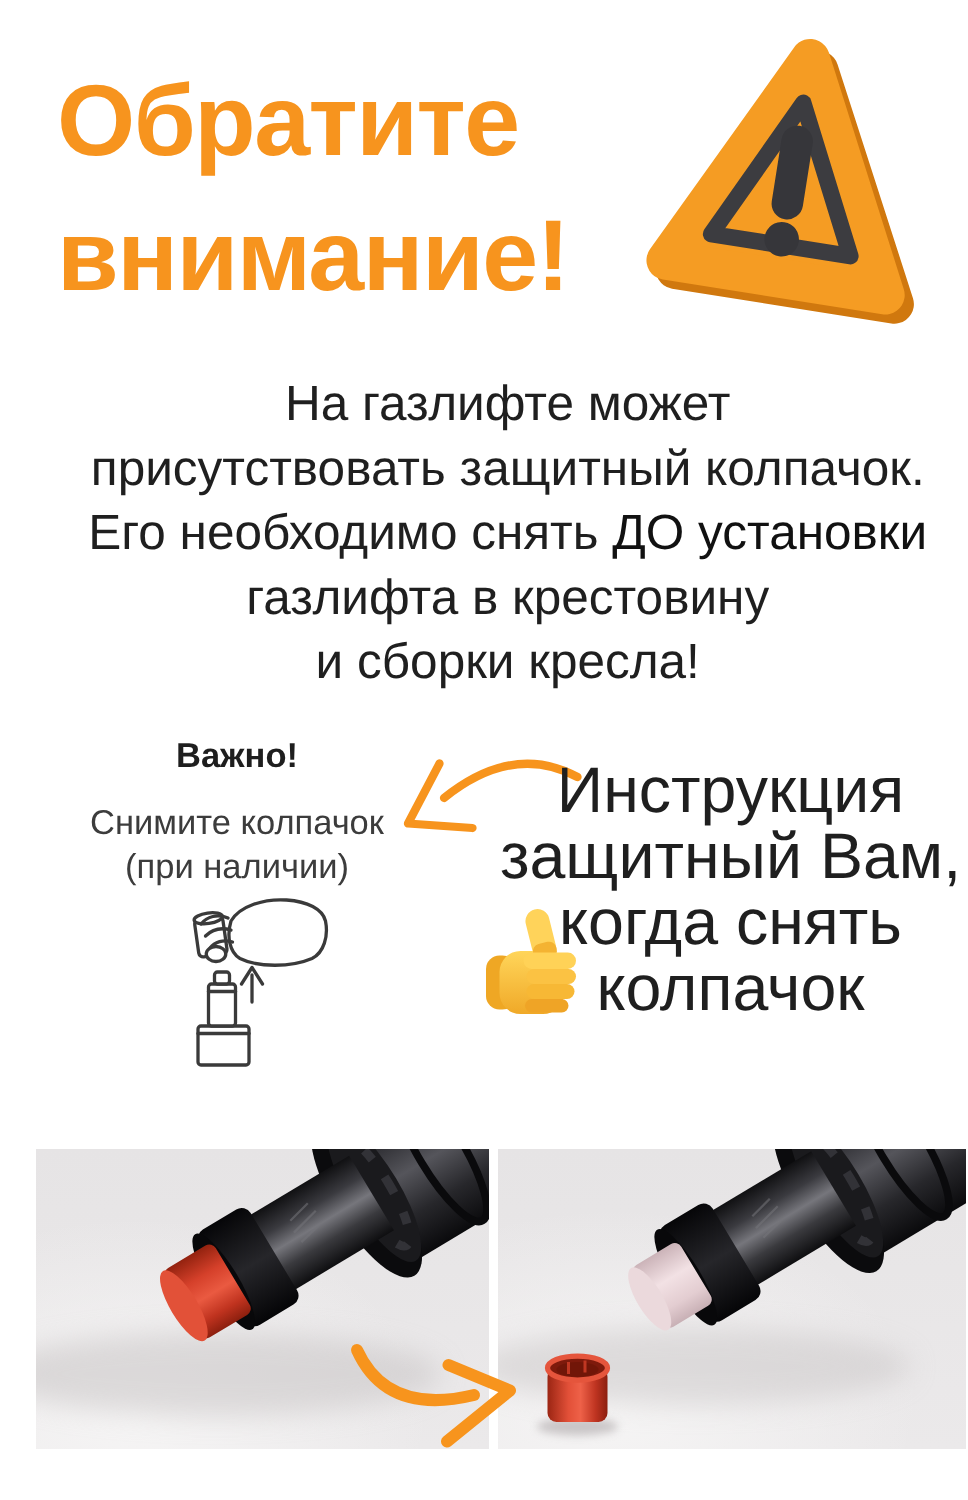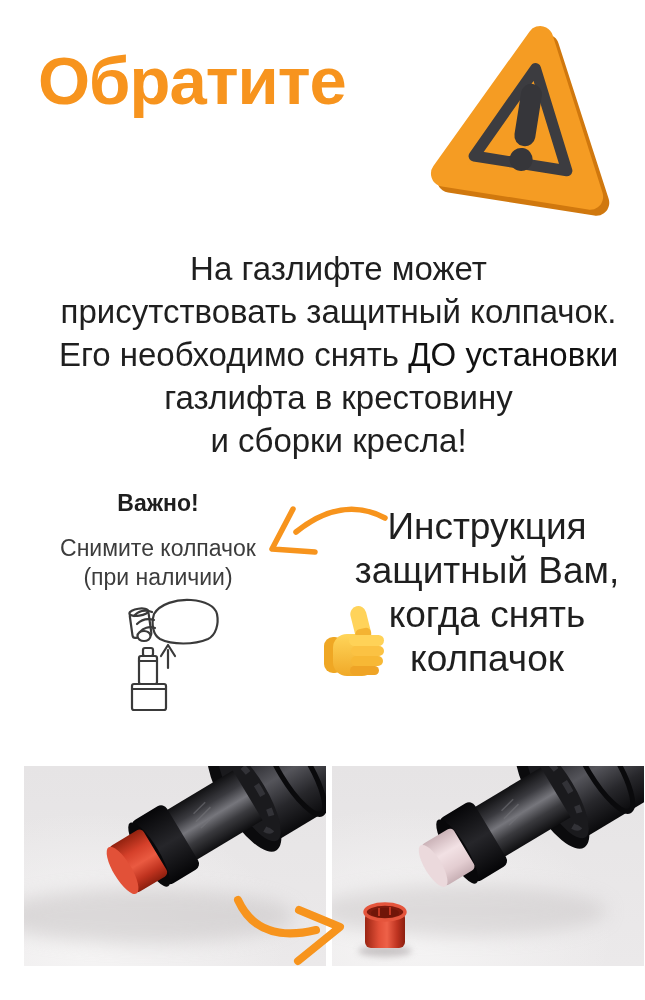--- a/index.html
+++ b/index.html
@@ -24,36 +24,37 @@
   .important{
     position:absolute;left:28px;top:489px;width:260px;
     text-align:center;font-size:23px;line-height:29px;color:#3C3C3C;
   }
   .important .t{font-weight:bold;color:#1E1E1E;margin-bottom:16px;}
   .illustration{position:absolute;left:116px;top:598px;}
   .arrow-left{position:absolute;left:258px;top:492px;}
   
   .instruction{
     position:absolute;left:331px;top:505px;width:312px;
-    text-align:center;font-size:37px;line-height:44px;color:#1F1F1F;
+    text-align:center;font-size:43px;line-height:44px;color:#1F1F1F;
   }
   .thumb{position:absolute;left:324px;top:605px;}
   
   .photo{position:absolute;top:766px;height:200px;overflow:hidden;background:#E8E6E7;}
   .photo.left{left:24px;width:302px;}
   .photo.right{left:332px;width:312px;}
   .arrow-right{position:absolute;left:192px;top:872px;z-index:6;}
 </style>
 </head>
 <body>
 
 <div class="page">
 
   <div class="title">
     <div>Обратите</div>
+    <div>внимание!</div>
   </div>
 
   <svg class="warn-icon" width="200" height="205" viewBox="0 0 200 205">
     <g transform="rotate(9 100 102)">
       <g transform="translate(7 5)">
         <path d="M100 26 L26 172 L174 172 Z" fill="#D0780E" stroke="#D0780E" stroke-width="26" stroke-linejoin="round"></path>
       </g>
       <path d="M100 24 L26 172 L174 172 Z" fill="#F59C23" stroke="#F59C23" stroke-width="26" stroke-linejoin="round"></path>
       <path d="M100 54 L53 150 L147 150 Z" fill="none" stroke="#3C3C40" stroke-width="11" stroke-linejoin="round"></path>
       <line x1="100" y1="80" x2="100" y2="122" stroke="#36363A" stroke-width="21" stroke-linecap="round"></line>

